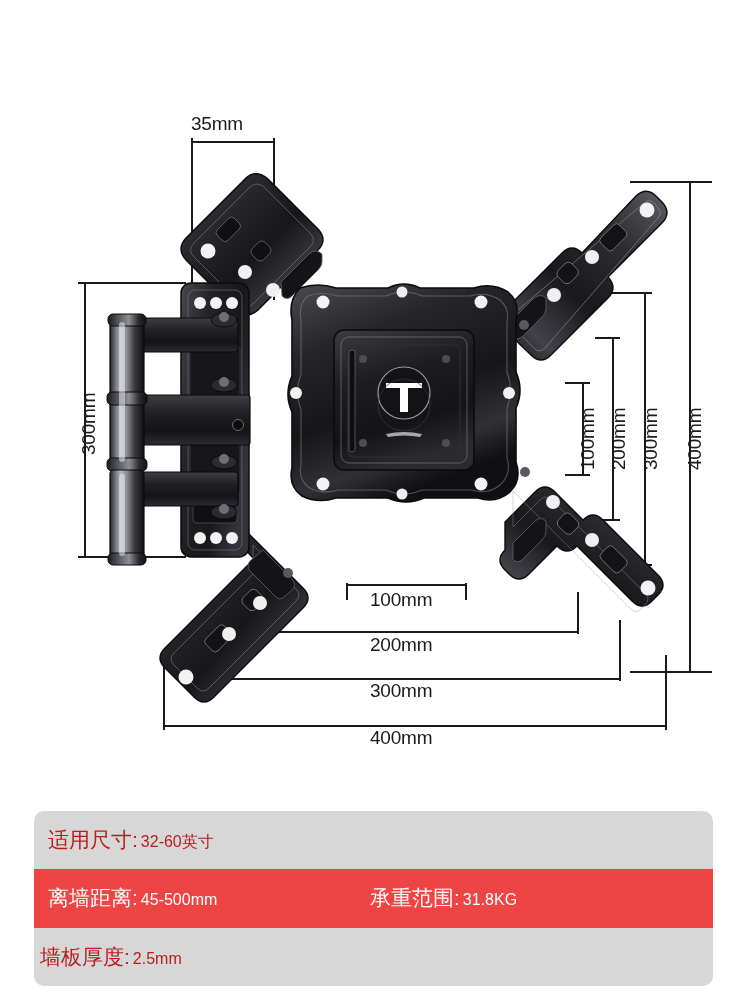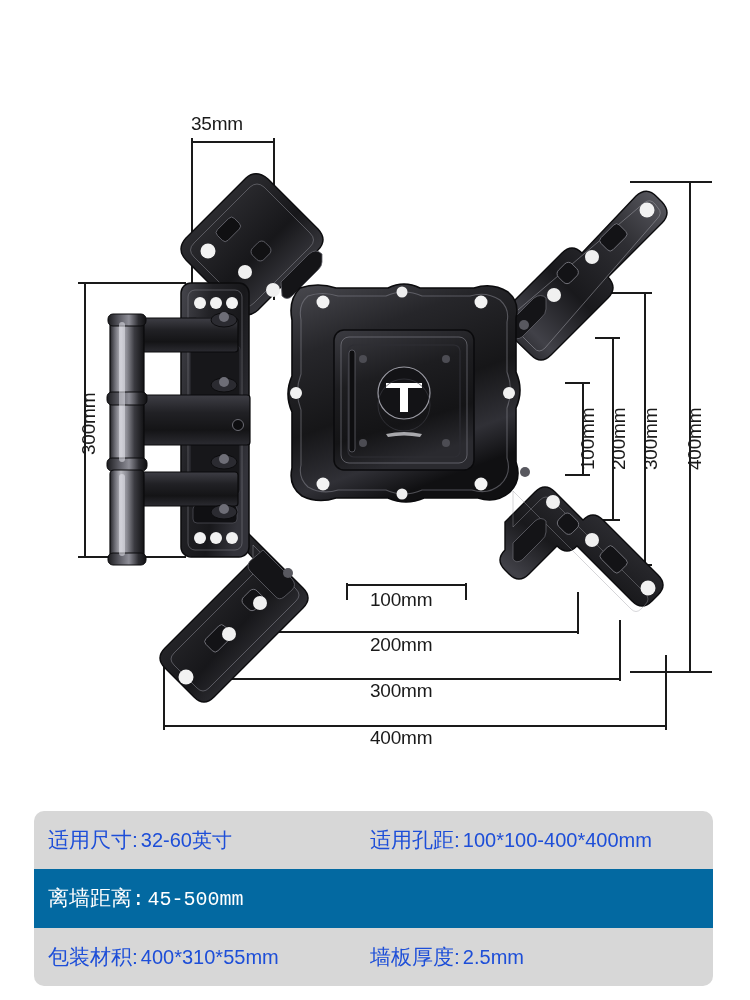--- a/index.html
+++ b/index.html
@@ -51,34 +51,34 @@
     overflow: hidden;
     display: flex;
     flex-direction: column;
   }
   .spec-row {
     flex: 1 1 0;
     display: flex;
     align-items: center;
   }
   .spec-row.gray { background: #d7d7d7; }
-  .spec-row.red  { background: #0369a1; font-family: Liberation Mono, monospace; }
+  .spec-row.red  { background: #ef4444; }
   .spec-cell {
     display: flex;
     align-items: baseline;
     font-size: 21px;
     white-space: nowrap;
     overflow: hidden;
   }
   .spec-cell.left  { width: 330px; padding-left: 14px; }
   .spec-cell.right { flex: 1; padding-left: 6px; }
-  .spec-row.gray .spec-cell { color: #1d4ed8; }
+  .spec-row.gray .spec-cell { color: #b91c1c; }
   .spec-row.red  .spec-cell { color: #ffffff; }
   .spec-key { font-size: 21px; }
-  .spec-val { font-size: 20px; margin-left: 3px; }
+  .spec-val { font-size: 16px; margin-left: 3px; }
 </style>
 </head>
 <body>
 
 <div id="page">
 
   <div id="diagram">
 
     <svg width="750" height="790" viewBox="0 0 750 790" xmlns="http://www.w3.org/2000/svg">
       <defs>
@@ -338,38 +338,34 @@
     <div class="dimlabel" style="left:370px; top:727px;">400mm</div>
   </div>
 
   <div id="spec-table">
 
     <div class="spec-row gray">
       <div class="spec-cell left">
         <span class="spec-key">适用尺寸:</span>
         <span class="spec-val">32-60英寸</span>
       </div>
-      <div class="spec-cell right">
-        <span class="spec-key">适用孔距:</span>
-        <span class="spec-val">100*100-400*400mm</span>
-      </div>
     </div>
 
     <div class="spec-row red">
       <div class="spec-cell left">
         <span class="spec-key">离墙距离:</span>
         <span class="spec-val">45-500mm</span>
       </div>
+      <div class="spec-cell right">
+        <span class="spec-key">承重范围:</span>
+        <span class="spec-val">31.8KG</span>
+      </div>
     </div>
 
     <div class="spec-row gray">
-      <div class="spec-cell left">
-        <span class="spec-key">包装材积:</span>
-        <span class="spec-val">400*310*55mm</span>
-      </div>
       <div class="spec-cell right">
         <span class="spec-key">墙板厚度:</span>
         <span class="spec-val">2.5mm</span>
       </div>
     </div>
 
 
   </div>
 
 </div>

